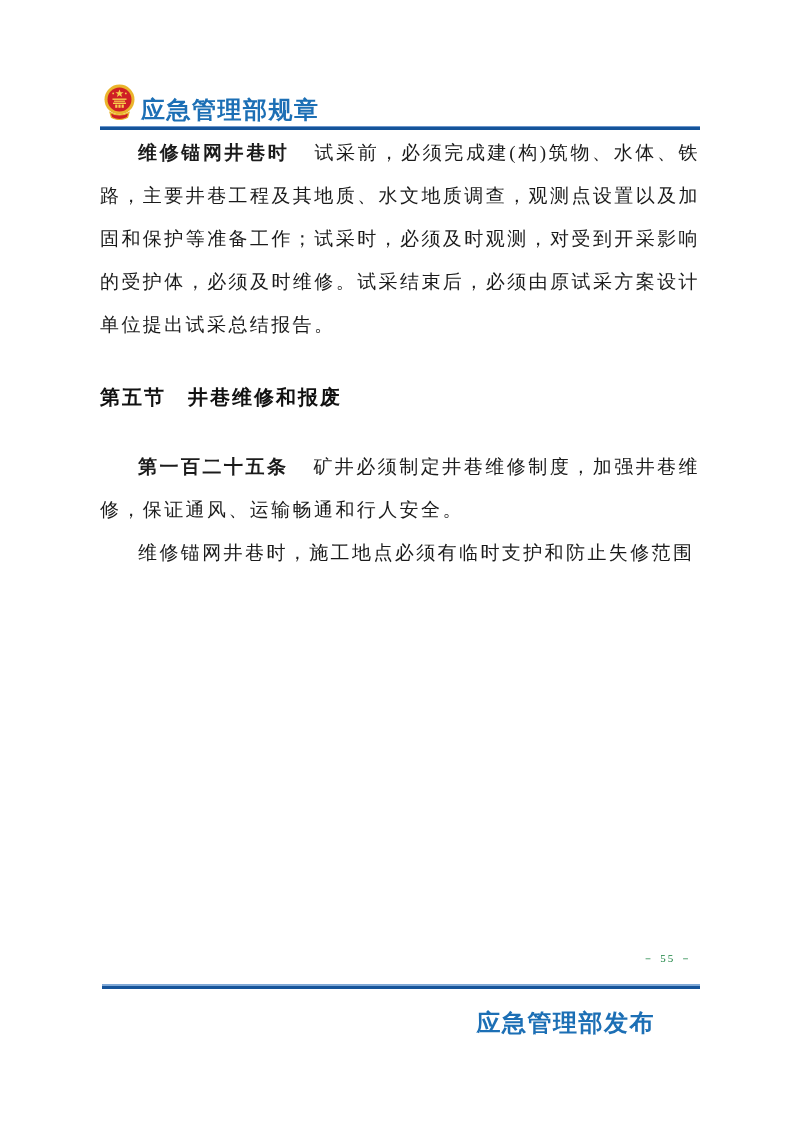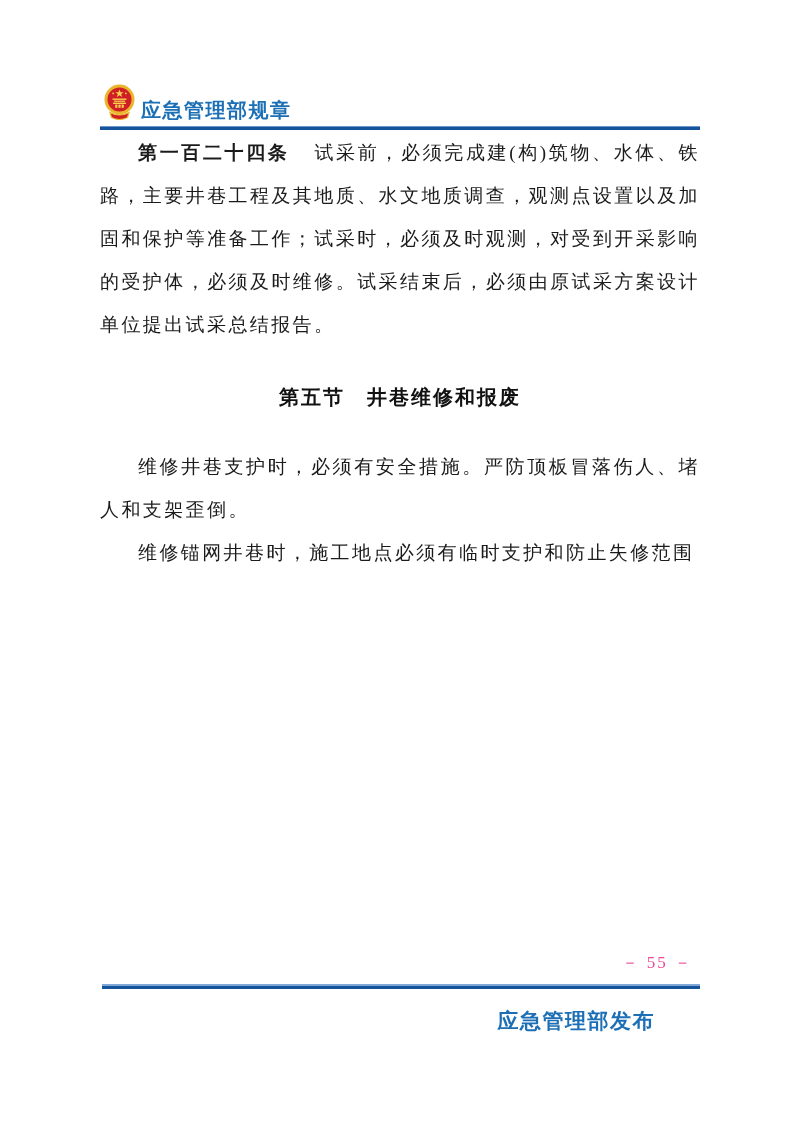--- a/index.html
+++ b/index.html
@@ -6,51 +6,51 @@
   html,body { background:#ffffff; }
   .page {
     position:relative; width:793px; height:1122px; margin:0 auto;
     background:#ffffff; overflow:hidden;
     font-family:"Liberation Serif","DejaVu Serif",serif;
   }
   .header-row { position:absolute; left:103px; top:83px; height:38px; display:flex; align-items:center; }
   .emblem { width:33px; height:36px; margin-right:5px; flex:0 0 auto; }
   .header-title {
     font-family:"Liberation Sans","DejaVu Sans",sans-serif;
-    font-weight:bold; font-size:20px; color:#1c6fb5; letter-spacing:1.5px;
+    font-weight:bold; font-size:24px; color:#1c6fb5; letter-spacing:1.5px;
     white-space:nowrap;
     margin-top:16px;
   }
   .header-rule {
     position:absolute; left:100px; top:126px; width:600px; height:4px;
     background:linear-gradient(to bottom,#6b96cc 0 25%,#15549a 25% 100%);
   }
   .content {
     position:absolute; left:100px; top:131px; width:600px;
     font-size:19px; color:#1b1b1b; letter-spacing:2.4px; line-height:43px;
     text-align:justify;
   }
   .para { text-indent:2em; }
   .term { font-weight:bold; margin-right:25px; }
   .section-heading {
-    font-size:20px; font-weight:bold; text-align:center; text-indent:0;
+    font-size:20px; font-weight:bold; text-align:left; text-indent:0;
     letter-spacing:2px; line-height:43px; margin:30px 0 26px 0; color:#111;
   }
   .page-number {
     position:absolute; top:951px; right:100px;
-    font-size:17px; letter-spacing:2px; color:#ec4899; white-space:nowrap;
+    font-size:11px; letter-spacing:2px; color:#15803d; white-space:nowrap;
   }
   .footer-rule {
     position:absolute; left:102px; top:984px; width:598px; height:5px;
     background:linear-gradient(to bottom,#7fa8d6 0 30%,#15549a 30% 100%);
   }
   .footer-text {
     position:absolute; top:1007px; right:138px;
     font-family:Liberation Sans, sans-serif;
-    font-weight:bold; font-size:21px; color:#1c6fb5; letter-spacing:1.5px;
+    font-weight:bold; font-size:24px; color:#1c6fb5; letter-spacing:1.5px;
     white-space:nowrap;
   }
 </style>
 </head>
 <body>
 
 <div class="page">
 
   <div class="header-row">
     <svg class="emblem" viewBox="0 0 33 36" aria-hidden="true">
@@ -65,27 +65,27 @@
       <rect x="12.2" y="20.6" width="2.2" height="3.2" fill="#f6cf4d"></rect>
       <rect x="15.4" y="20.6" width="2.2" height="3.2" fill="#f6cf4d"></rect>
       <rect x="18.6" y="20.6" width="2.2" height="3.2" fill="#f6cf4d"></rect>
       <path d="M7 28.5 Q16.5 33.5 26 28.5 L24.5 33.5 Q16.5 37.5 8.5 33.5 Z" fill="#cf1f25" stroke="#eab52c" stroke-width="1.2"></path>
     </svg>
     <span class="header-title">应急管理部规章</span>
   </div>
   <div class="header-rule"></div>
 
   <div class="content">
-    <p class="para"><span class="term">第一百二十四条</span><span>试采前，必须完成建(构)筑物、水体、铁路，主要井巷工程及其地质、水文地质调查，观测点设置以及加固和保护等准备工作；试采时，必须及时观测，对受到开采影响的受护体，必须及时维修。试采结束后，必须由原试采方案设计单位提出试采总结报告。</span></p>
+    <p class="para"><span class="term">维修锚网井巷时</span><span>试采前，必须完成建(构)筑物、水体、铁路，主要井巷工程及其地质、水文地质调查，观测点设置以及加固和保护等准备工作；试采时，必须及时观测，对受到开采影响的受护体，必须及时维修。试采结束后，必须由原试采方案设计单位提出试采总结报告。</span></p>
 
     <h2 class="section-heading">第五节　井巷维修和报废</h2>
 
+    <p class="para"><span class="term">第一百二十五条</span><span>矿井必须制定井巷维修制度，加强井巷维修，保证通风、运输畅通和行人安全。</span></p>
 
 
-    <p class="para">维修井巷支护时，必须有安全措施。严防顶板冒落伤人、堵人和支架歪倒。</p>
 
 
 
     <p class="para">维修锚网井巷时，施工地点必须有临时支护和防止失修范围</p>
   </div>
 
   <div class="page-number">－ 55 －</div>
 
   <div class="footer-rule"></div>
   <div class="footer-text">应急管理部发布</div>

